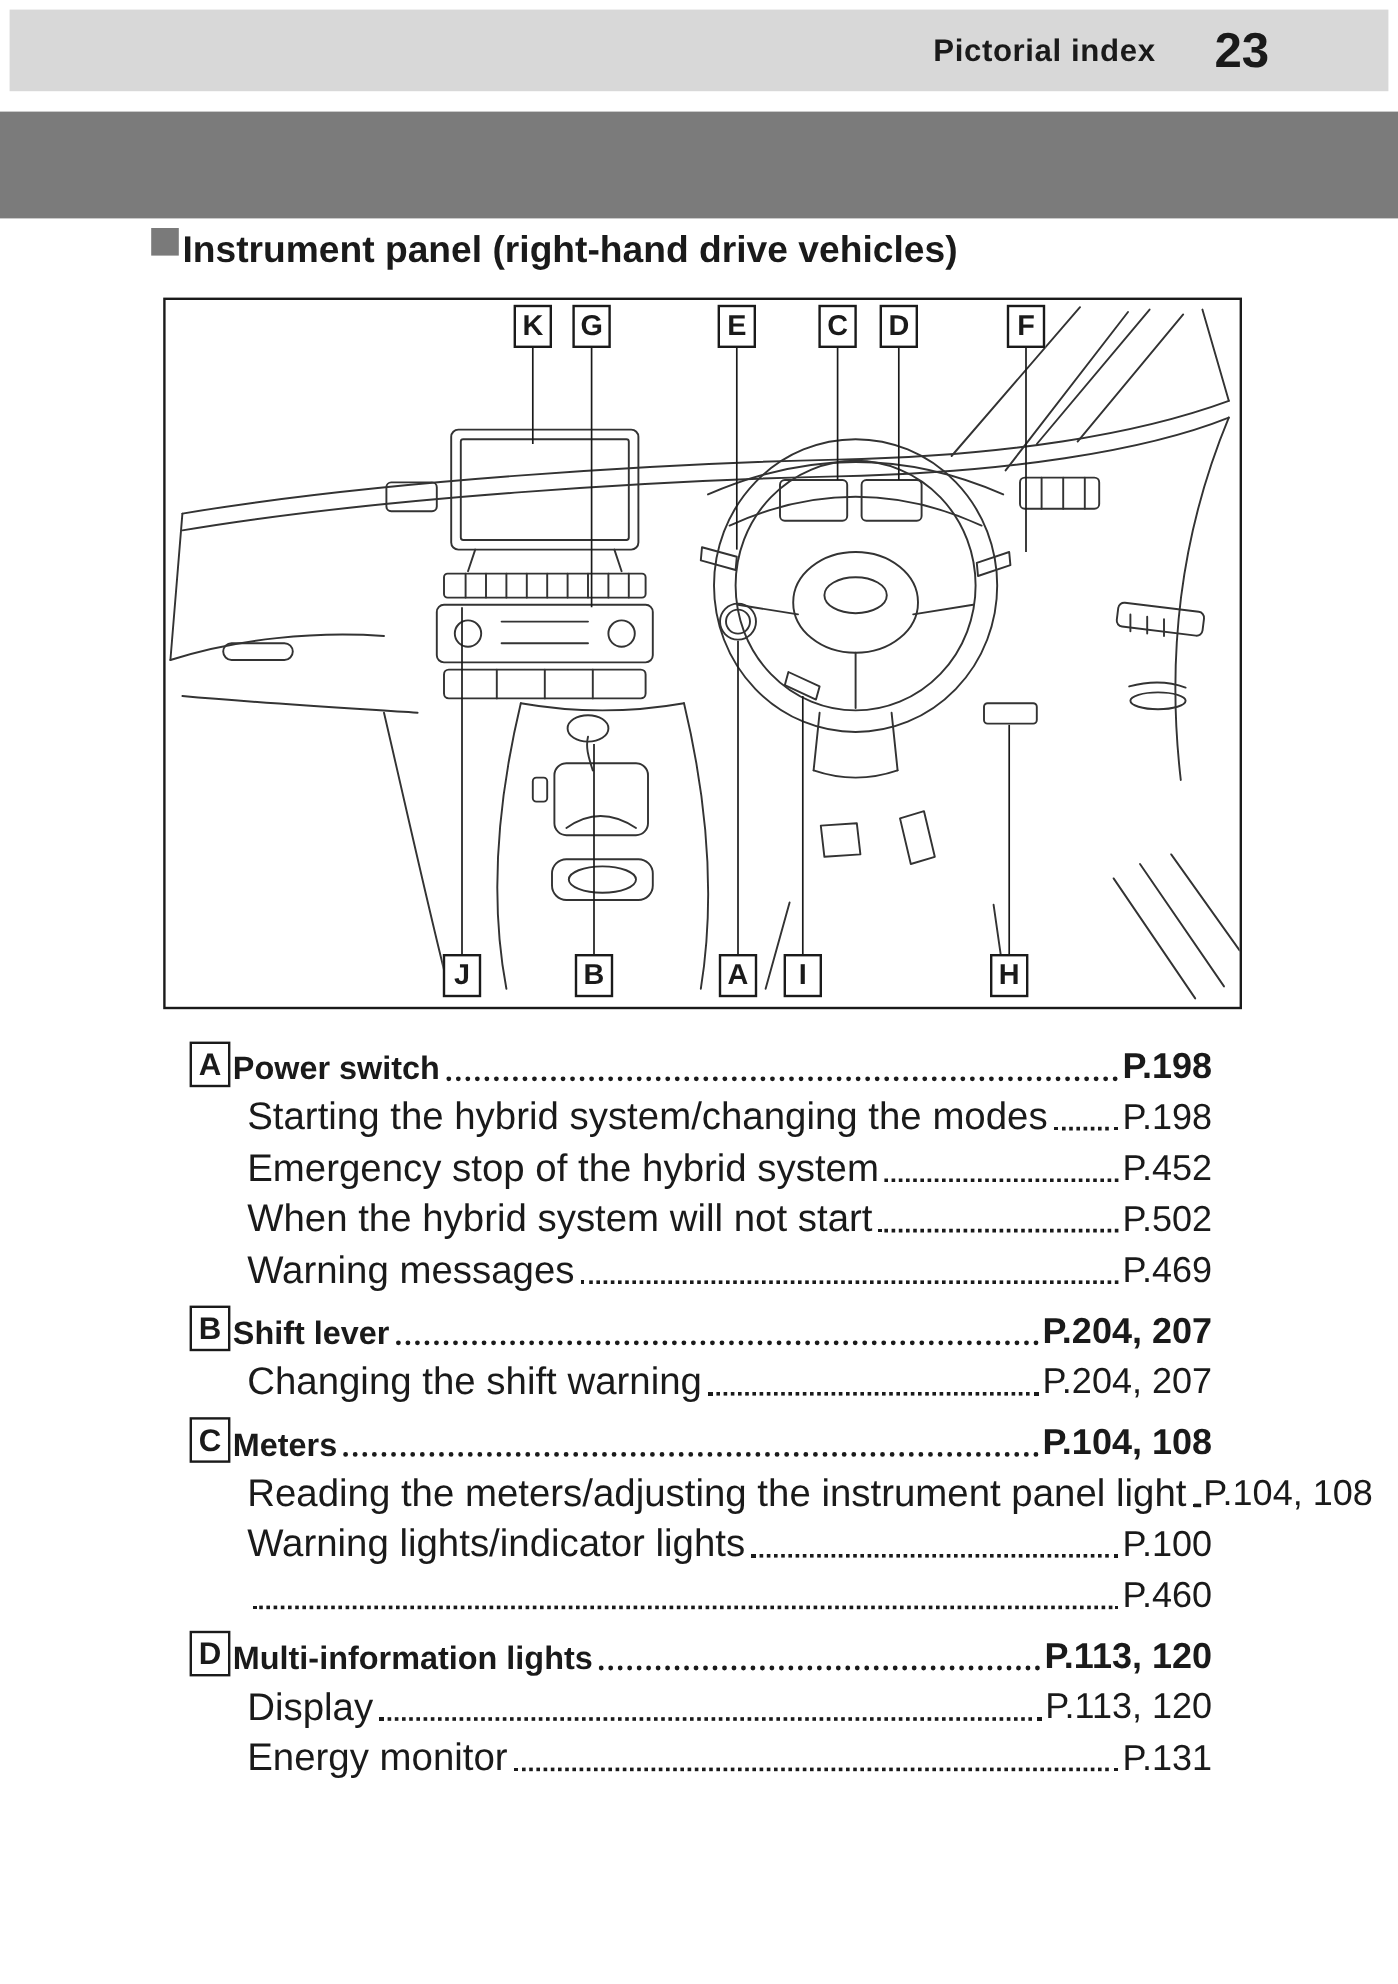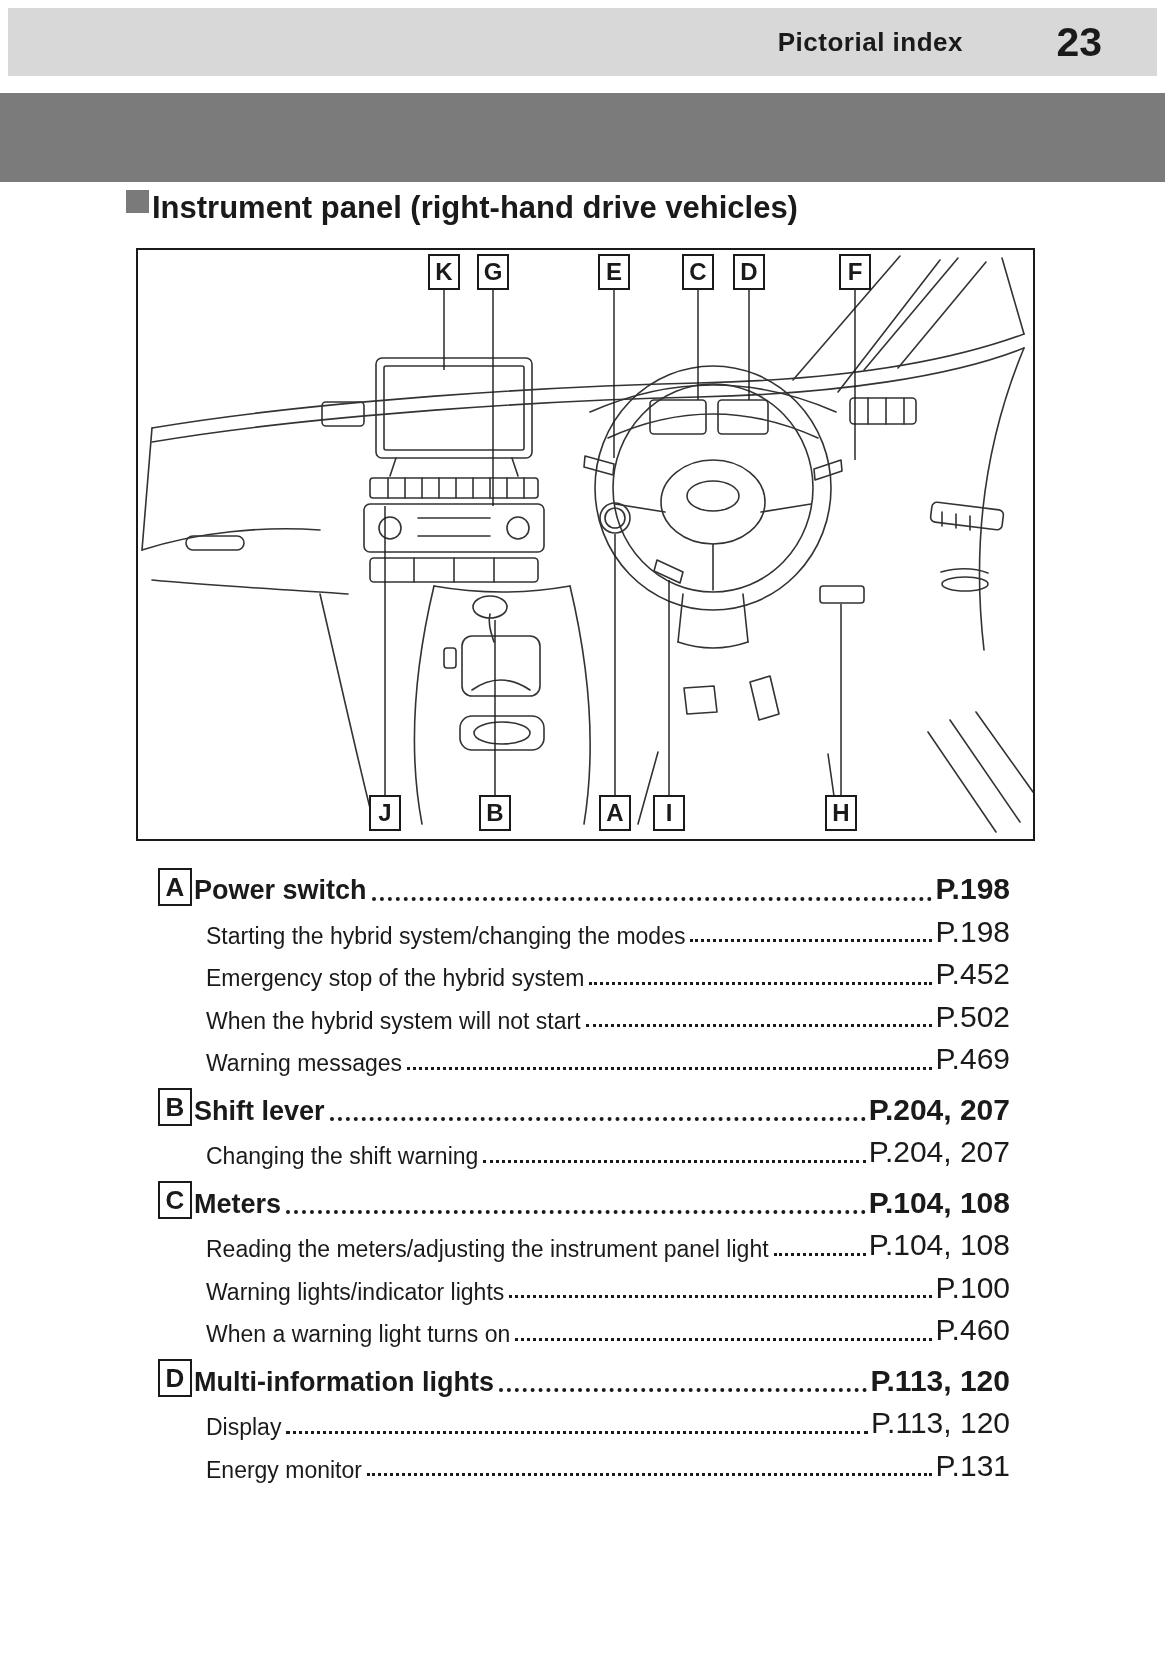--- a/index.html
+++ b/index.html
@@ -6,21 +6,21 @@
   .page{
     position:relative;width:1165px;height:1653px;background:#ffffff;
     font-family:"Liberation Sans", sans-serif;color:#1a1a1a;overflow:hidden;
   }
   
   .header-band{
     position:absolute;left:8px;top:8px;width:1149px;height:68px;background:#d8d8d8;
     display:flex;align-items:center;justify-content:flex-end;
   }
   .hdr-title{font-size:26px;font-weight:bold;letter-spacing:.5px;}
-  .hdr-num{font-size:41px;font-weight:bold;width:90px;text-align:right;margin-left:49px;margin-right:55px;}
+  .hdr-num{font-size:41px;font-weight:bold;width:90px;text-align:left;margin-left:49px;margin-right:55px;}
   .dark-band{position:absolute;left:0;top:93px;width:1165px;height:89px;background:#7b7b7b;}
   
   .section-title{position:absolute;left:126px;top:190px;display:flex;align-items:flex-start;}
   .section-marker-sq{width:23px;height:23px;background:#7a7a7a;margin-right:3px;flex:none;}
   .section-title-text{font-size:31px;font-weight:bold;white-space:nowrap;}
   
   .diagram-frame{
     position:absolute;left:136px;top:248px;width:899px;height:593px;
     border:2px solid #1a1a1a;box-sizing:border-box;background:#fff;
   }
@@ -36,21 +36,21 @@
   .index-list{position:absolute;left:158px;top:856px;width:852px;}
   .idx-row{display:flex;align-items:flex-end;height:42.5px;}
   .idx-row.head{margin-top:8px;}
   .marker-box{
     width:34px;height:38px;border:2px solid #1a1a1a;box-sizing:border-box;flex:none;
     display:flex;align-items:center;justify-content:center;
     font-size:26px;font-weight:bold;line-height:1;margin-bottom:1px;
   }
   .idx-title{font-size:27px;font-weight:bold;margin-left:2px;white-space:nowrap;line-height:1.15;}
   .idx-indent{width:48px;flex:none;}
-  .idx-label{font-size:23px;white-space:nowrap;line-height:1.15;}
+  .idx-label{font-size:32px;white-space:nowrap;line-height:1.15;}
   .dots{flex:1;min-width:6px;border-bottom:3px dotted #1a1a1a;margin:0 3px 7px 5px;}
   .dots.bold{border-bottom:4px dotted #1a1a1a;margin-bottom:6px;}
   .idx-pages{font-size:30px;white-space:nowrap;line-height:1.15;}
   .idx-pages.bold{font-weight:bold;}
 </style>
 </head>
 <body>
 
 <div class="page">
 
@@ -233,21 +233,20 @@
     <span class="idx-pages">P.104, 108</span>
   </div>
       <div class="idx-row">
     <span class="idx-indent"></span>
     <span class="idx-label">Warning lights/indicator lights</span>
     <span class="dots"></span>
     <span class="idx-pages">P.100</span>
   </div>
       <div class="idx-row">
     <span class="idx-indent"></span>
-    <span class="idx-label">When a warning light turns on</span>
     <span class="dots"></span>
     <span class="idx-pages">P.460</span>
   </div>
       <div class="idx-row head">
     <span class="marker-box">D</span>
     <span class="idx-title">Multi-information lights</span>
     <span class="dots bold"></span>
     <span class="idx-pages bold">P.113, 120</span>
   </div>
       <div class="idx-row">

